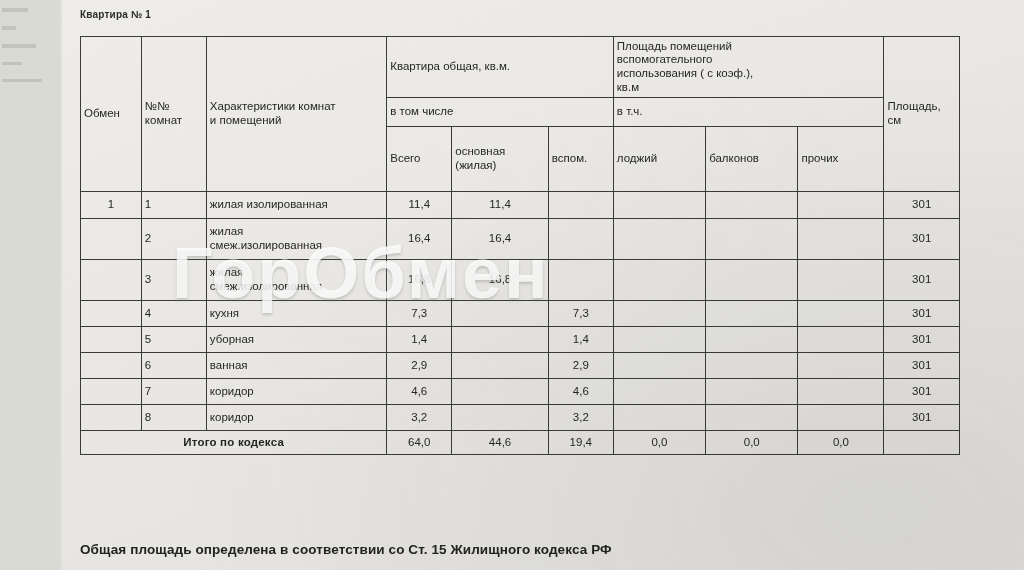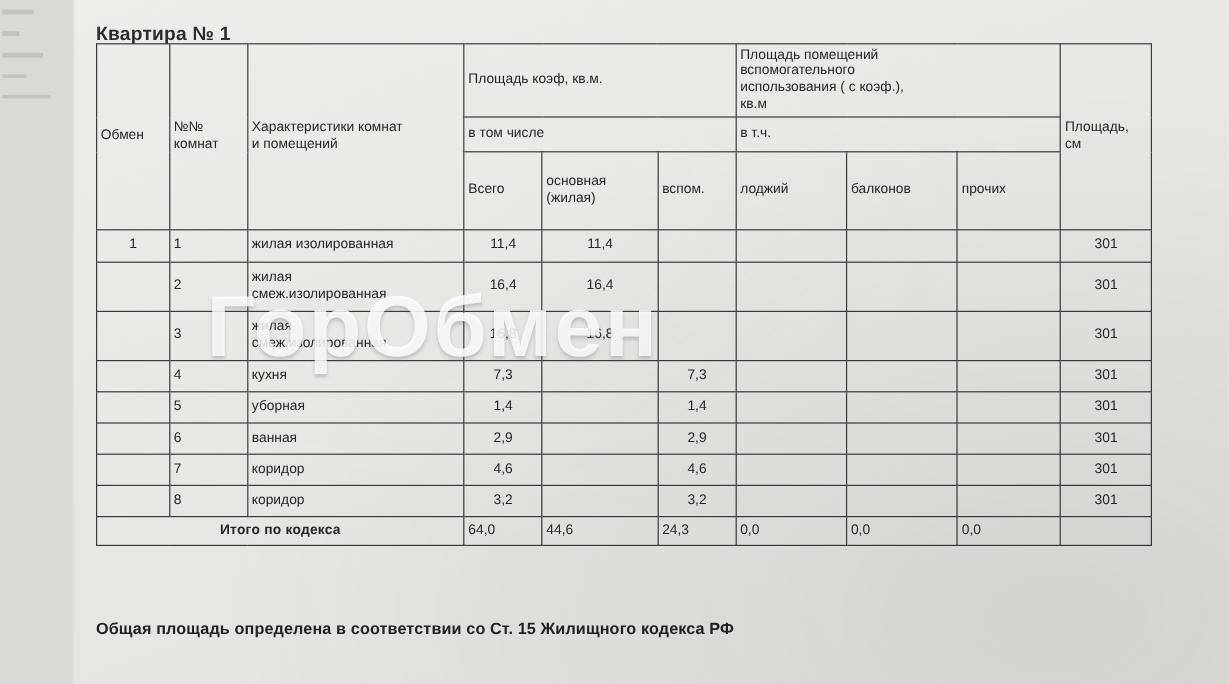--- a/index.html
+++ b/index.html
@@ -52,22 +52,22 @@
     left: 62px;
     top: 0;
     right: 0;
     bottom: 0;
     background: linear-gradient(160deg, #eeedea 0%, #e8e7e3 45%, #e3e2de 100%);
   }
 
   .doc-title {
     position: absolute;
     left: 18px;
-    top: 20px;
-    font-size: 16px;
+    top: 9px;
+    font-size: 10px;
     font-weight: bold;
     color: #2d2d2d;
     letter-spacing: .2px;
     text-align: center;
   }
 
   table.plan {
     position: absolute;
     left: 18px;
     top: 36px;
@@ -89,32 +89,33 @@
   table.plan th {
     text-align: left;
     font-weight: normal;
   }
   .h-big { font-size: 12px; }
   td.c { text-align: center; }
   td.l { text-align: left; padding-left: 6px; }
   td.num { text-align: left; padding-left: 14px; }
   .rooms-cell { font-size: 11.5px; line-height: 1.1; margin-left: 28px; }
   .total-row td {
+    text-align: center;
     font-weight: bold;
     font-size: 12px;
   }
   .total-row td.label {
     text-align: center;
     font-weight: bold;
     letter-spacing: .2px;
   }
   .footer-note {
     position: absolute;
     left: 18px;
-    top: 516px;
+    top: 542px;
     font-size: 13.5px;
     font-weight: bold;
     color: #222;
     letter-spacing: .1px;
   }
 
   
   .watermark {
     position: absolute;
     left: 110px;
@@ -172,21 +173,21 @@
         <col style="width:82px">
         <col style="width:72px">
       </colgroup>
       <thead>
         <tr>
           <th rowspan="4" class="h-big">Обмен</th>
           <th rowspan="4" class="h-big" style="white-space:pre-line">№№
 комнат</th>
           <th rowspan="4" class="h-big" style="white-space:pre-line">Характеристики комнат
 и помещений</th>
-          <th colspan="3" style="height:58px">Площадь коэф, кв.м.</th>
+          <th colspan="3" style="height:58px">Квартира общая, кв.м.</th>
           <th colspan="3" style="white-space:pre-line;height:58px">Площадь помещений
 вспомогательного
 использования ( с коэф.),
 кв.м</th>
           <th rowspan="4" style="white-space:pre-line">Площадь,
 см</th>
         </tr>
         <tr>
           <th colspan="3" style="height:26px">в том числе</th>
           <th colspan="3" style="height:26px">в т.ч.</th>
@@ -298,21 +299,21 @@
           <td class="c">3,2</td>
           <td class="c"></td>
           <td class="c"></td>
           <td class="c"></td>
           <td class="c">301</td>
         </tr>
         <tr class="total-row" style="height:24px">
           <td colspan="3" class="label">Итого по кодекса</td>
           <td>64,0</td>
           <td>44,6</td>
-          <td>24,3</td>
+          <td>19,4</td>
           <td>0,0</td>
           <td>0,0</td>
           <td>0,0</td>
           <td></td>
         </tr>
       </tbody>
     </table>
 
     <div class="footer-note">Общая площадь определена в соответствии со Ст. 15 Жилищного кодекса РФ</div>
 

